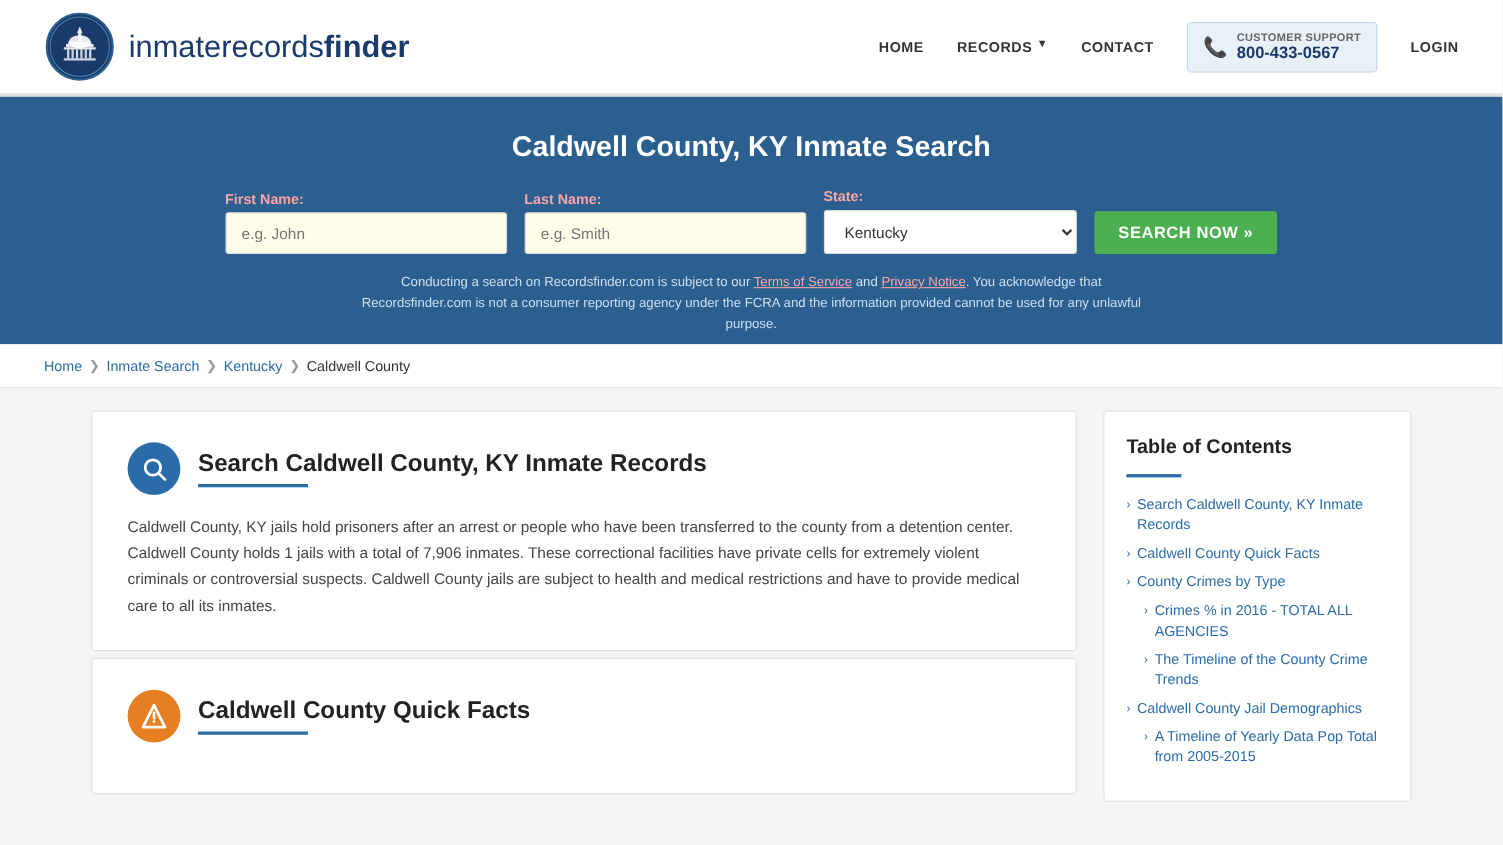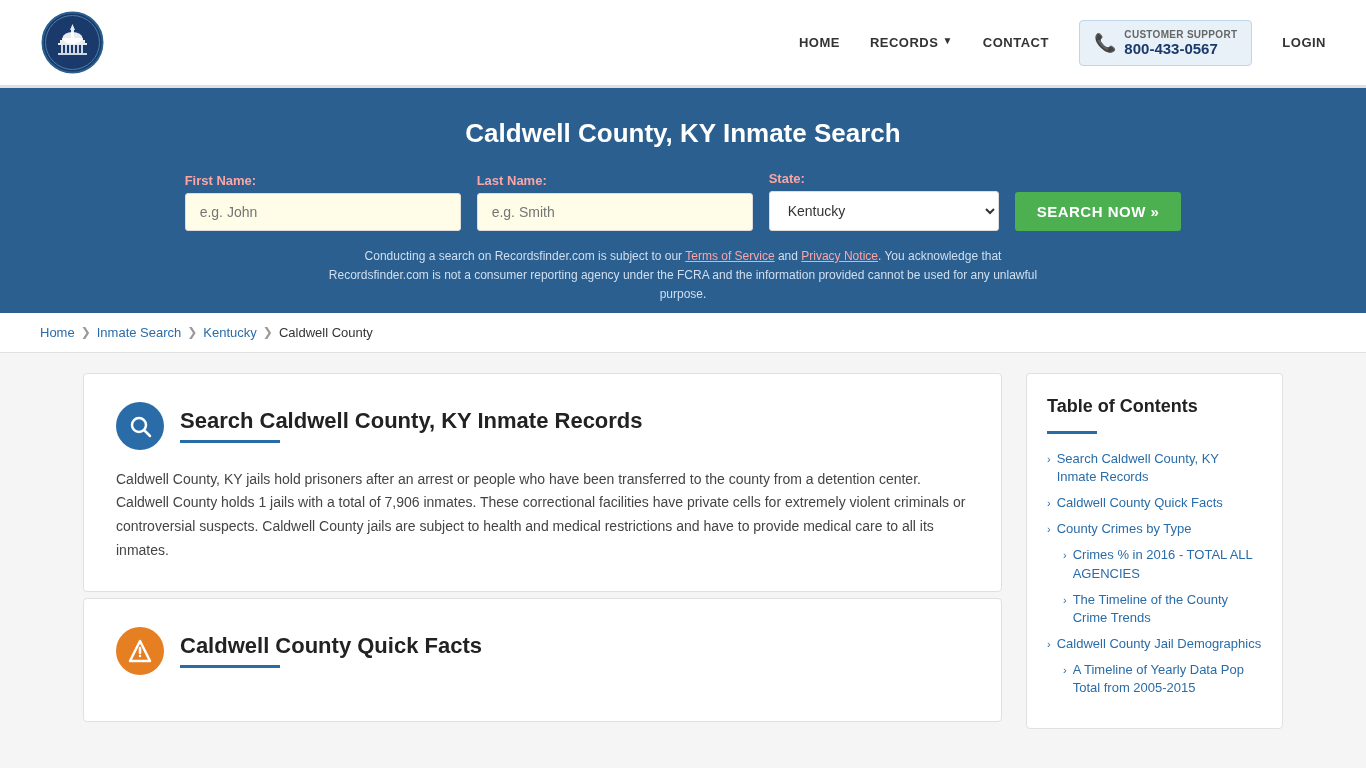--- a/index.html
+++ b/index.html
@@ -105,21 +105,21 @@
       font-size: 13px;
       font-weight: 600;
     }
     .form-input {
       background: #fffde7;
       border: 1px solid #ddd;
       border-radius: 3px;
       padding: 10px 14px;
       font-size: 14px;
       color: #aaa;
-      width: 276px;
+      width: 256px;
       outline: none;
     }
     .state-select {
       background: #fff;
       border: 1px solid #ddd;
       border-radius: 3px;
       padding: 10px 14px;
       font-size: 14px;
       color: #333;
       width: 230px;
@@ -180,21 +180,21 @@
       margin: 20px auto;
       padding: 0 40px;
       display: flex;
       gap: 24px;
     }
     .content-area {
       flex: 1;
       min-width: 0;
     }
     .sidebar {
-      width: 257px;
+      width: 280px;
       flex-shrink: 0;
     }
 
     
     .content-card {
       background: #fff;
       border: 1px solid #e0e0e0;
       border-radius: 4px;
       padding: 28px 32px;
       margin-bottom: 6px;
@@ -300,20 +300,23 @@
       <rect x="25" y="35" width="2" height="8" fill="#fff" opacity="0.8"></rect>
       <rect x="29" y="35" width="2" height="8" fill="#fff" opacity="0.8"></rect>
       <rect x="33" y="35" width="2" height="8" fill="#fff" opacity="0.8"></rect>
       <rect x="37" y="35" width="2" height="8" fill="#fff" opacity="0.8"></rect>
       <rect x="41" y="35" width="2" height="8" fill="#fff" opacity="0.8"></rect>
       <rect x="18" y="43" width="29" height="2" fill="#fff" opacity="0.8"></rect>
 
       <rect x="31" y="20" width="3" height="8" fill="#fff" opacity="0.9"></rect>
       <polygon points="32.5,14 30,20 35,20" fill="#fff" opacity="0.9"></polygon>
     </svg>
+    <div>
+      <span style="font-size:28px; color:#1a3a6b; font-weight:300;">inmaterecords</span><span style="font-size:28px; color:#1a3a6b; font-weight:700;">finder</span>
+    </div>
   </div>
 
   <nav class="nav">
     <div class="nav-item">HOME</div>
     <div class="nav-item nav-records">
       <span>RECORDS</span>
       <span style="font-size:10px;">▼</span>
     </div>
     <div class="nav-item">CONTACT</div>
     <div class="support-box">

